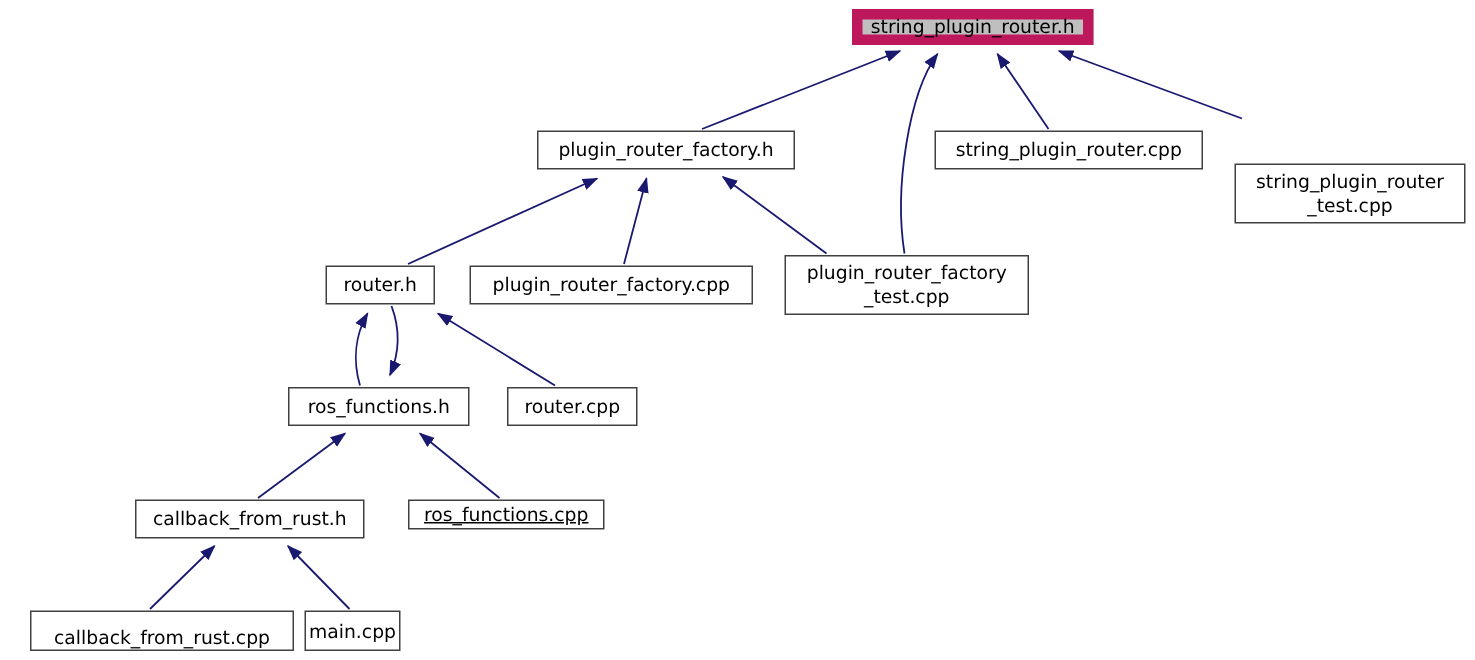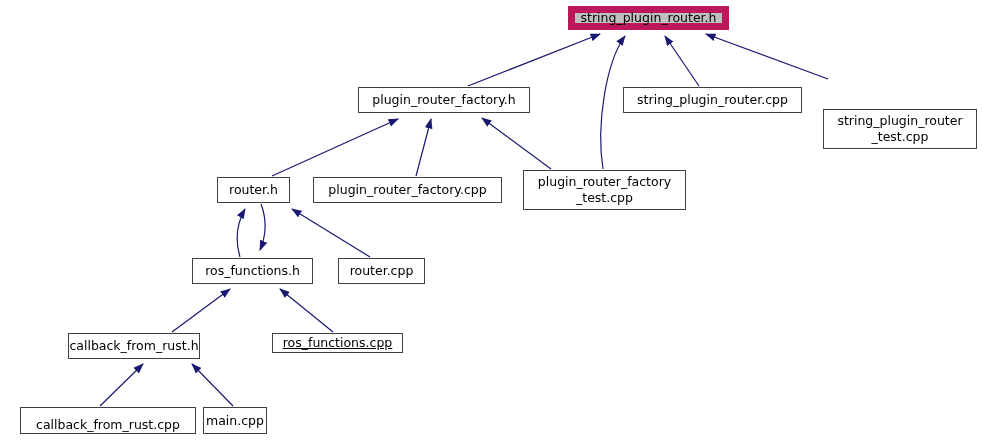--- a/index.html
+++ b/index.html
@@ -100,21 +100,21 @@
     </div>
     <div class="node" style="left: 217px; top: 177px; width: 73px; height: 26px;">
     <span class="node-line">router.h</span>
     </div>
     <div class="node" style="left: 192px; top: 258px; width: 121px; height: 26px;">
     <span class="node-line">ros_functions.h</span>
     </div>
     <div class="node" style="left: 338px; top: 258px; width: 87px; height: 26px;">
     <span class="node-line">router.cpp</span>
     </div>
-    <div class="node" style="left: 68px; top: 333px; width: 132px; height: 26px;">
+    <div class="node" style="left: 90px; top: 333px; width: 153px; height: 26px;">
     <span class="node-line">callback_from_rust.h</span>
     </div>
     <div class="node" style="left: 272px; top: 333px; width: 131px; height: 20px; text-decoration: underline;">
     <span class="node-line">ros_functions.cpp</span>
     </div>
     <div class="node" style="left: 20px; top: 407px; width: 176px; height: 27px; justify-content: flex-end;">
     <span class="node-line">callback_from_rust.cpp</span>
     </div>
     <div class="node" style="left: 203px; top: 407px; width: 64px; height: 27px;">
     <span class="node-line">main.cpp</span>

